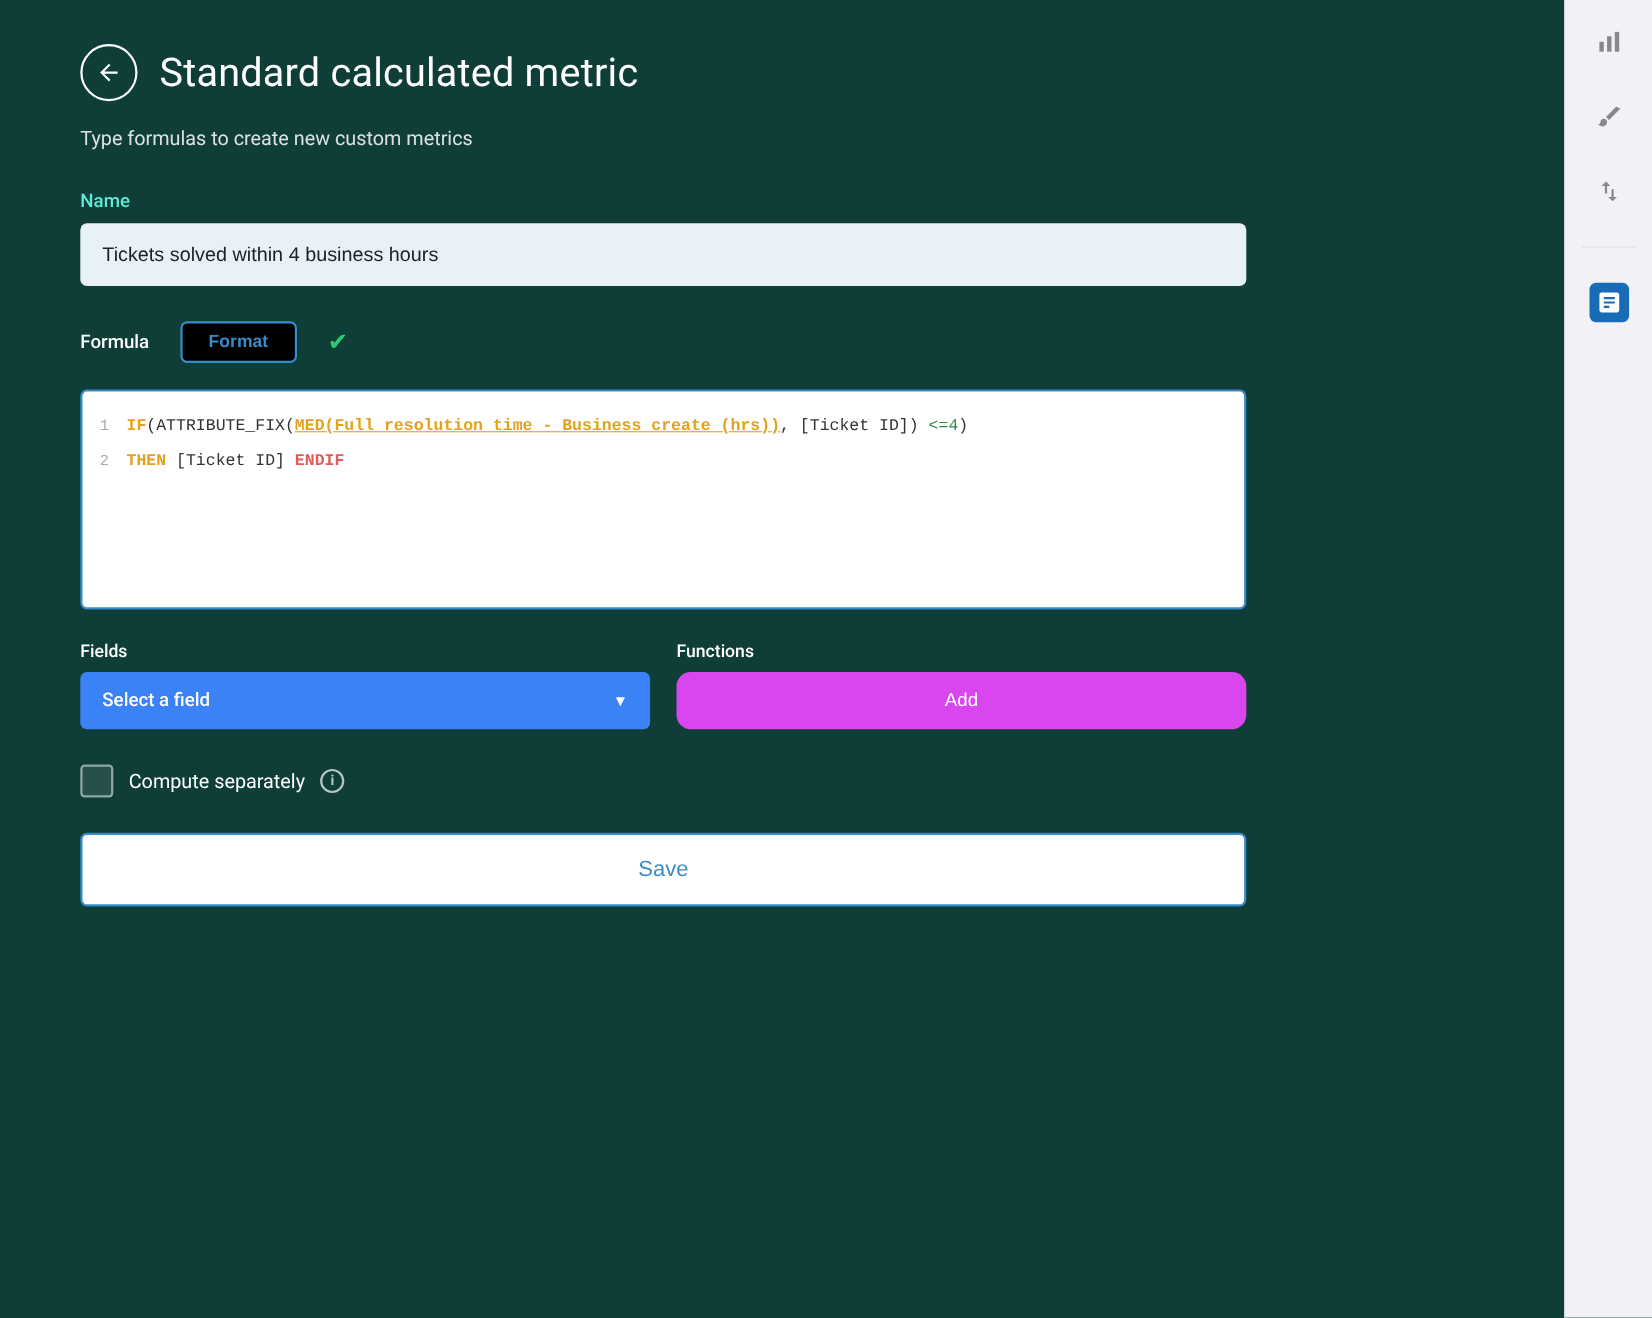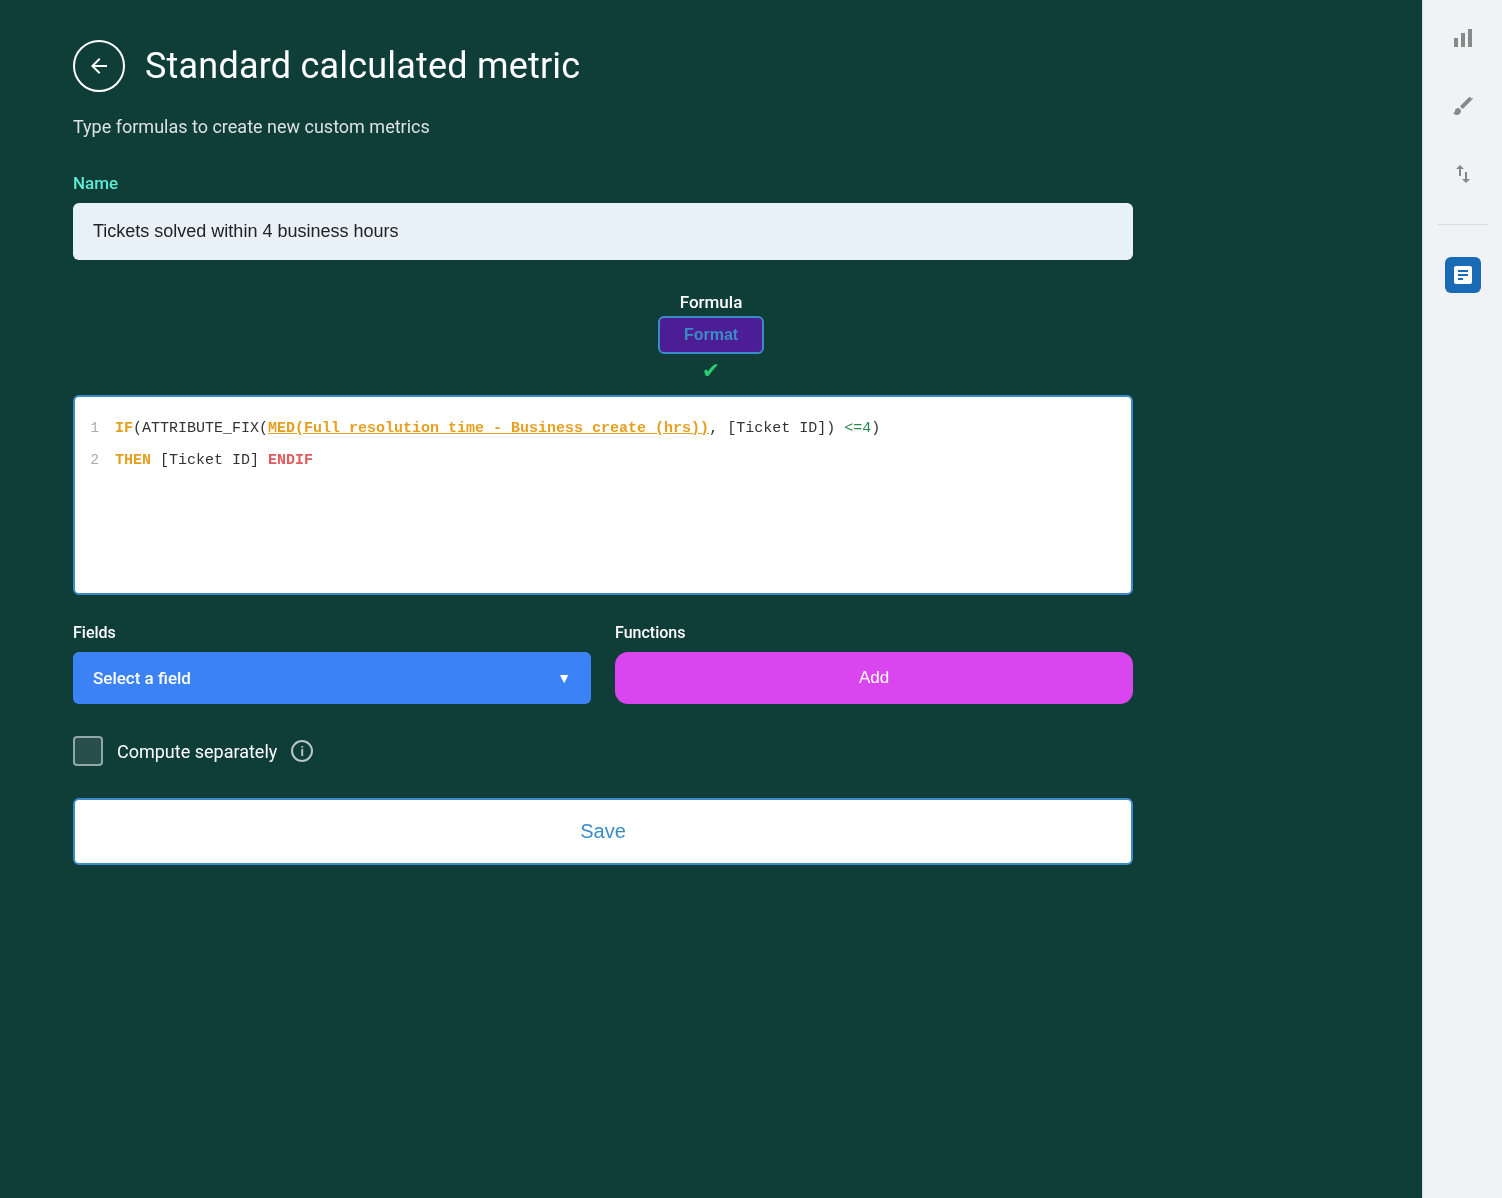--- a/index.html
+++ b/index.html
@@ -78,33 +78,32 @@
       font-size: 18px;
       color: #222;
       outline: none;
       margin-bottom: 32px;
     }
 
     
     .formula-row {
       display: flex;
       align-items: center;
-      gap: 4px;
-      margin-bottom: 12px;
-      flex-direction: column;
+      gap: 28px;
+      margin-bottom: 24px;
     }
 
     .formula-label {
       color: #ffffff;
       font-size: 17px;
       font-weight: 500;
     }
 
     .format-button {
-      background: #4c1d95;
+      background: #000000;
       border: 2px solid #3a8cc9;
       border-radius: 6px;
       color: #3a8cc9;
       font-size: 16px;
       font-weight: 600;
       padding: 8px 24px;
       cursor: pointer;
     }
 
     .checkmark-icon {

